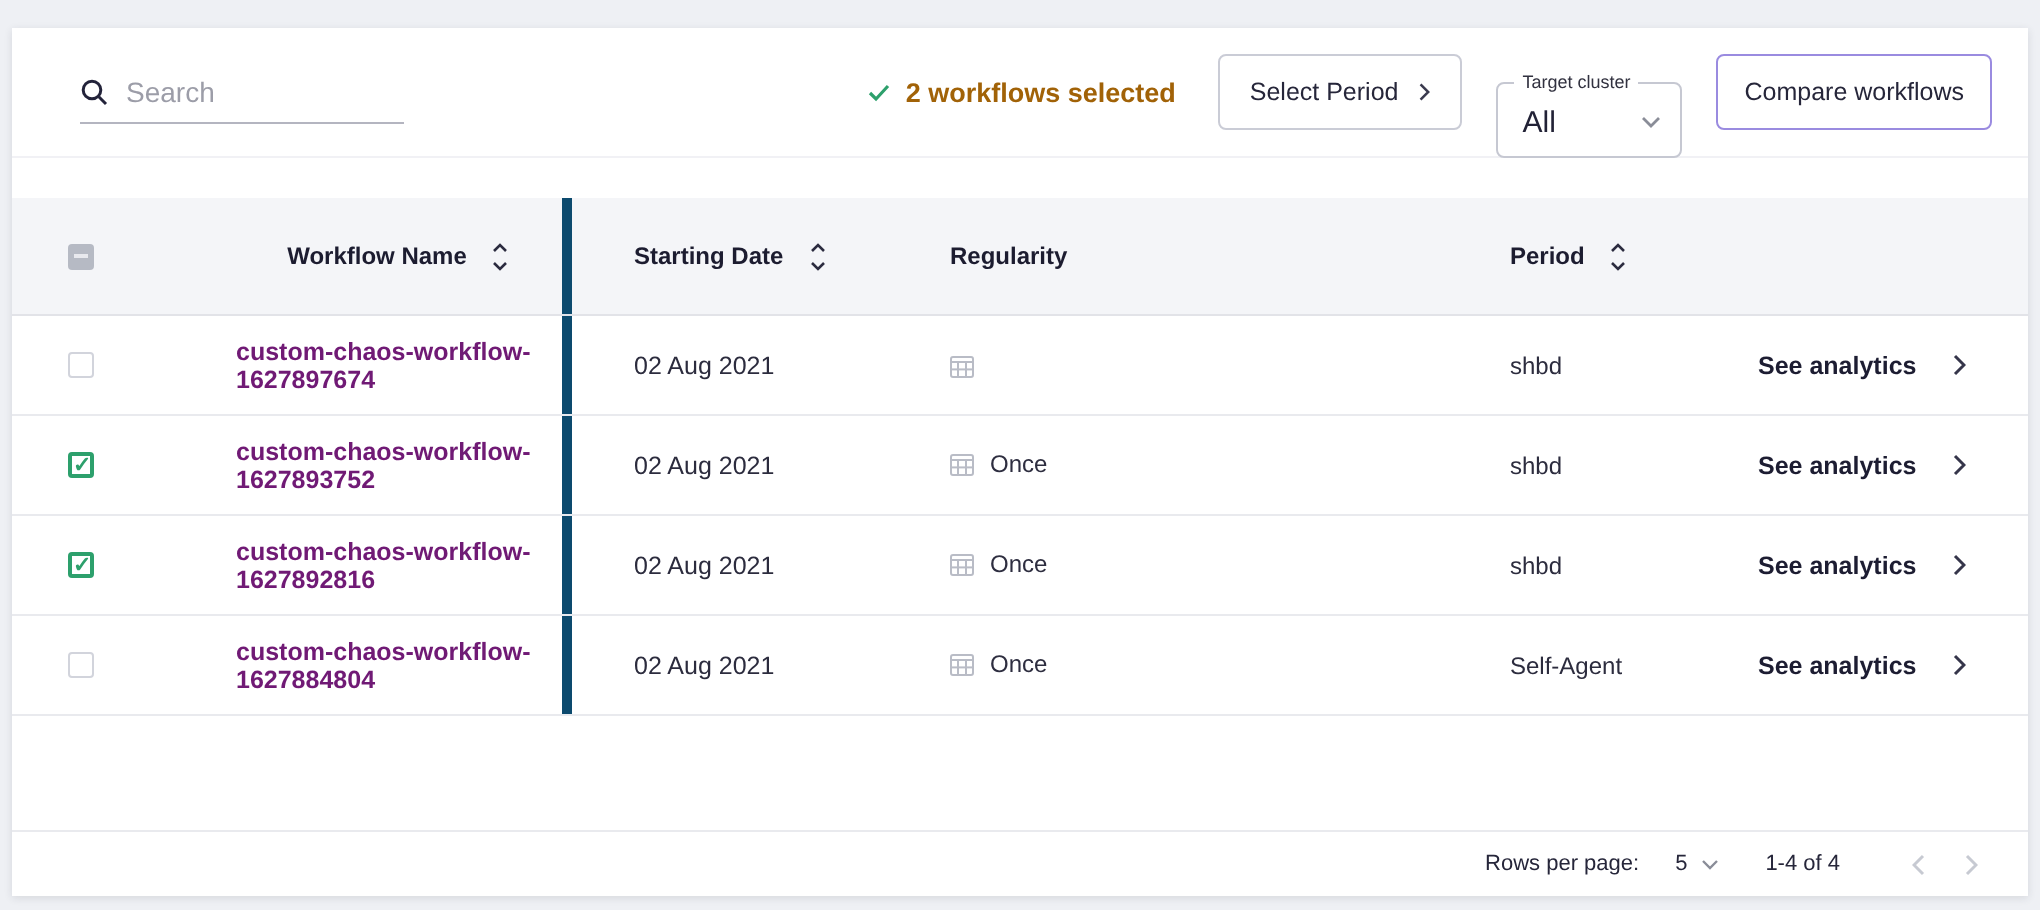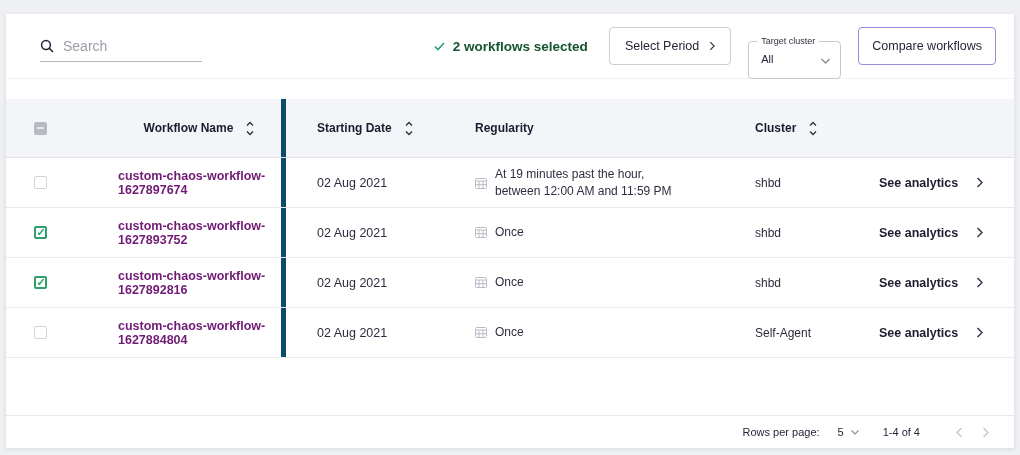--- a/index.html
+++ b/index.html
@@ -14,30 +14,30 @@
   .toolbar { height:65px; flex:none; display:flex; align-items:center;
              padding:0 18px 0 34px; border-bottom:1px solid #f1f1f5; }
   .search { display:flex; align-items:flex-end; gap:9px;
             border-bottom:1px solid #b4b5c0; padding-bottom:7px; width:162px; margin-top:8px; }
   .search svg { flex:none; margin-bottom:1px; }
   .search input { border:none; outline:none; width:120px; font-size:14px;
                   font-family:"Liberation Sans",sans-serif; color:#2a2a3c; background:transparent; }
   .search input::placeholder { color:#9c9da8; }
   .toolbar-right { margin-left:auto; display:flex; align-items:center; gap:17px; }
   .selection { display:flex; align-items:center; gap:8px; font-weight:bold;
-               font-size:13.5px; color:#14532d; margin-right:4px; }
+               font-size:13.5px; color:#a16207; margin-right:4px; }
   .btn { display:flex; align-items:center; gap:10px; background:#fff;
          border:1px solid #caccd6; border-radius:4px; padding:0 15px; height:38px;
          font-size:12.5px; color:#26263a; cursor:pointer; font-family:inherit; }
   .btn.compare { border-color:#9a8be0; padding:0 13px; }
   .select-box { position:relative; width:93px; height:38px; border:1px solid #c6c8d2;
                 border-radius:4px; background:#fff; cursor:pointer;margin-top:28px; }
   .select-box .floating-label { position:absolute; top:-6px; left:8px; background:#fff;
                 padding:0 4px; font-size:9px; color:#31313f; white-space:nowrap; }
-  .select-box .select-value { position:absolute; left:12px; top:11px; font-size:11px; color:#222236; }
+  .select-box .select-value { position:absolute; left:12px; top:11px; font-size:15px; color:#222236; }
   .select-box .caret { position:absolute; right:10px; top:16px; }
 
   
   .thead { height:59px; flex:none; background:#f4f5f8; display:flex; align-items:center;
            border-bottom:1px solid #e2e3e8; font-size:12px; font-weight:bold; color:#1c1c30; }
   .row { height:50px; flex:none; display:flex; align-items:center;
          border-bottom:1px solid #e9eaee; background:#fff; }
   .c1 { width:56px; flex:none; display:flex; align-items:center; padding-left:28px; }
   .c2 { width:224px; flex:none; border-right:5px solid #0c4a6e; align-self:stretch;
         display:flex; align-items:center;justify-content:center; }
@@ -148,21 +148,21 @@
                 <path d="M2 0.5 L5 3.5 L8 0.5" fill="none" stroke="#2b2b3f" stroke-width="1.3"></path>
               </svg>
           </span>
         </div>
       </div>
       <div class="c4">
         <span>Regularity</span>
       </div>
       <div class="c5">
         <div class="head-label">
-          <span>Cluster</span>
+          <span>Period</span>
           <span class="sort-arrows">
             <svg width="10" height="5" viewBox="0 0 10 5">
                 <path d="M2 4.5 L5 1.5 L8 4.5" fill="none" stroke="#2b2b3f" stroke-width="1.3"></path>
               </svg>
             <svg width="10" height="5" viewBox="0 0 10 5">
                 <path d="M2 0.5 L5 3.5 L8 0.5" fill="none" stroke="#2b2b3f" stroke-width="1.3"></path>
               </svg>
           </span>
         </div>
       </div>
@@ -180,21 +180,20 @@
           <span class="date-cell">02 Aug 2021</span>
         </div>
       <div class="c4">
         <svg width="12" height="12" viewBox="0 0 12 12">
           <rect x="0.5" y="1.5" width="11" height="10" rx="1" fill="none" stroke="#b9bcc6"></rect>
           <line x1="0.5" y1="4" x2="11.5" y2="4" stroke="#b9bcc6"></line>
           <line x1="4" y1="4" x2="4" y2="11.5" stroke="#b9bcc6"></line>
           <line x1="8" y1="4" x2="8" y2="11.5" stroke="#b9bcc6"></line>
           <line x1="0.5" y1="7.7" x2="11.5" y2="7.7" stroke="#b9bcc6"></line>
         </svg>
-        <span class="reg-text">At 19 minutes past the hour, between 12:00 AM and 11:59 PM</span>
       </div>
       <div class="c5">
           <span class="cluster-cell">shbd</span>
         </div>
       <div class="c6">
         <span class="analytics">
           <span class="link">See analytics</span>
           <svg width="7" height="11" viewBox="0 0 7 11" style="color:#35354a">
             <path d="M1.5 1 L6 5.5 L1.5 10" fill="none" stroke="currentColor" stroke-width="1.5"></path>
           </svg>

